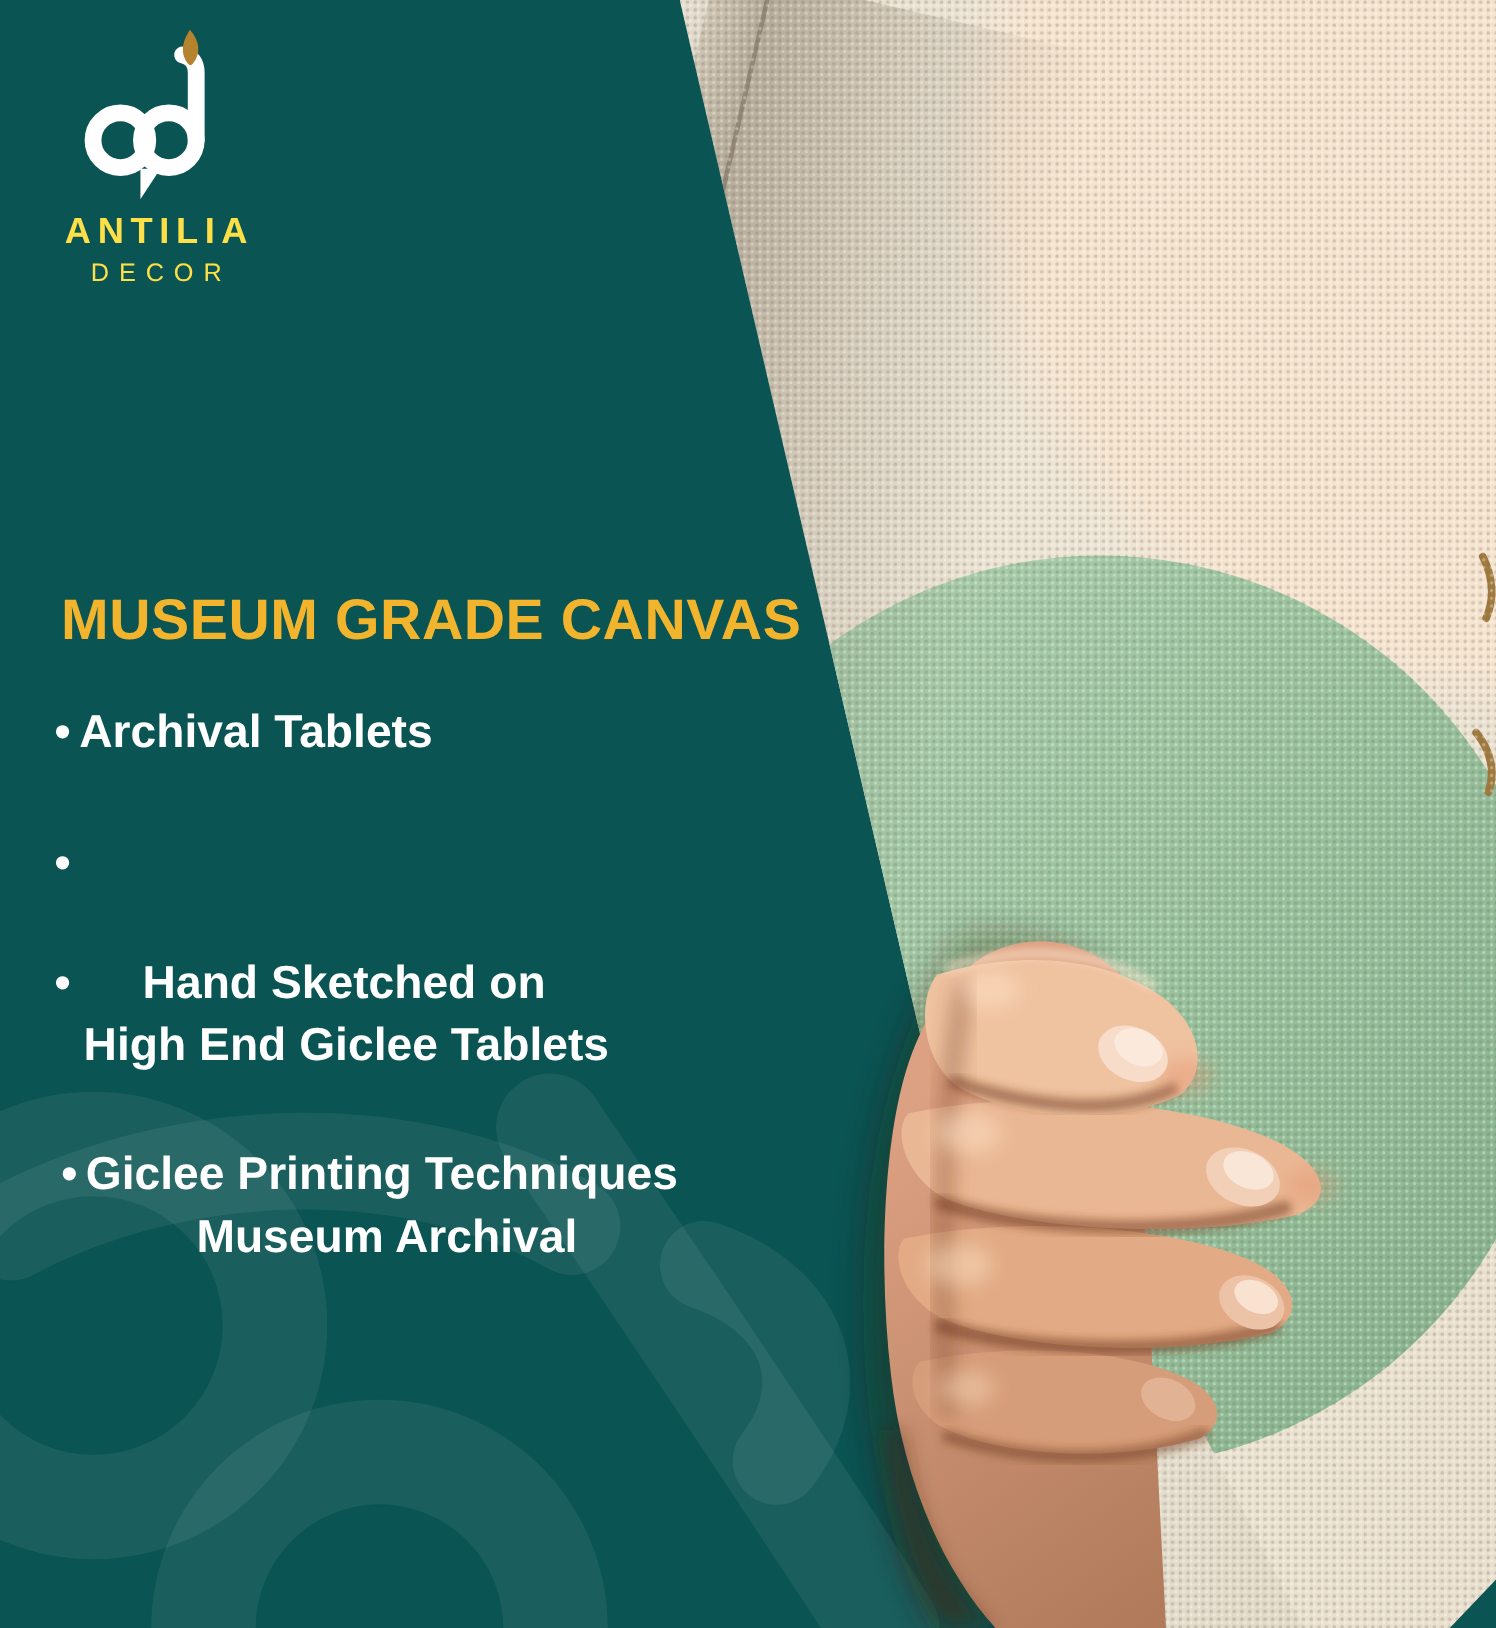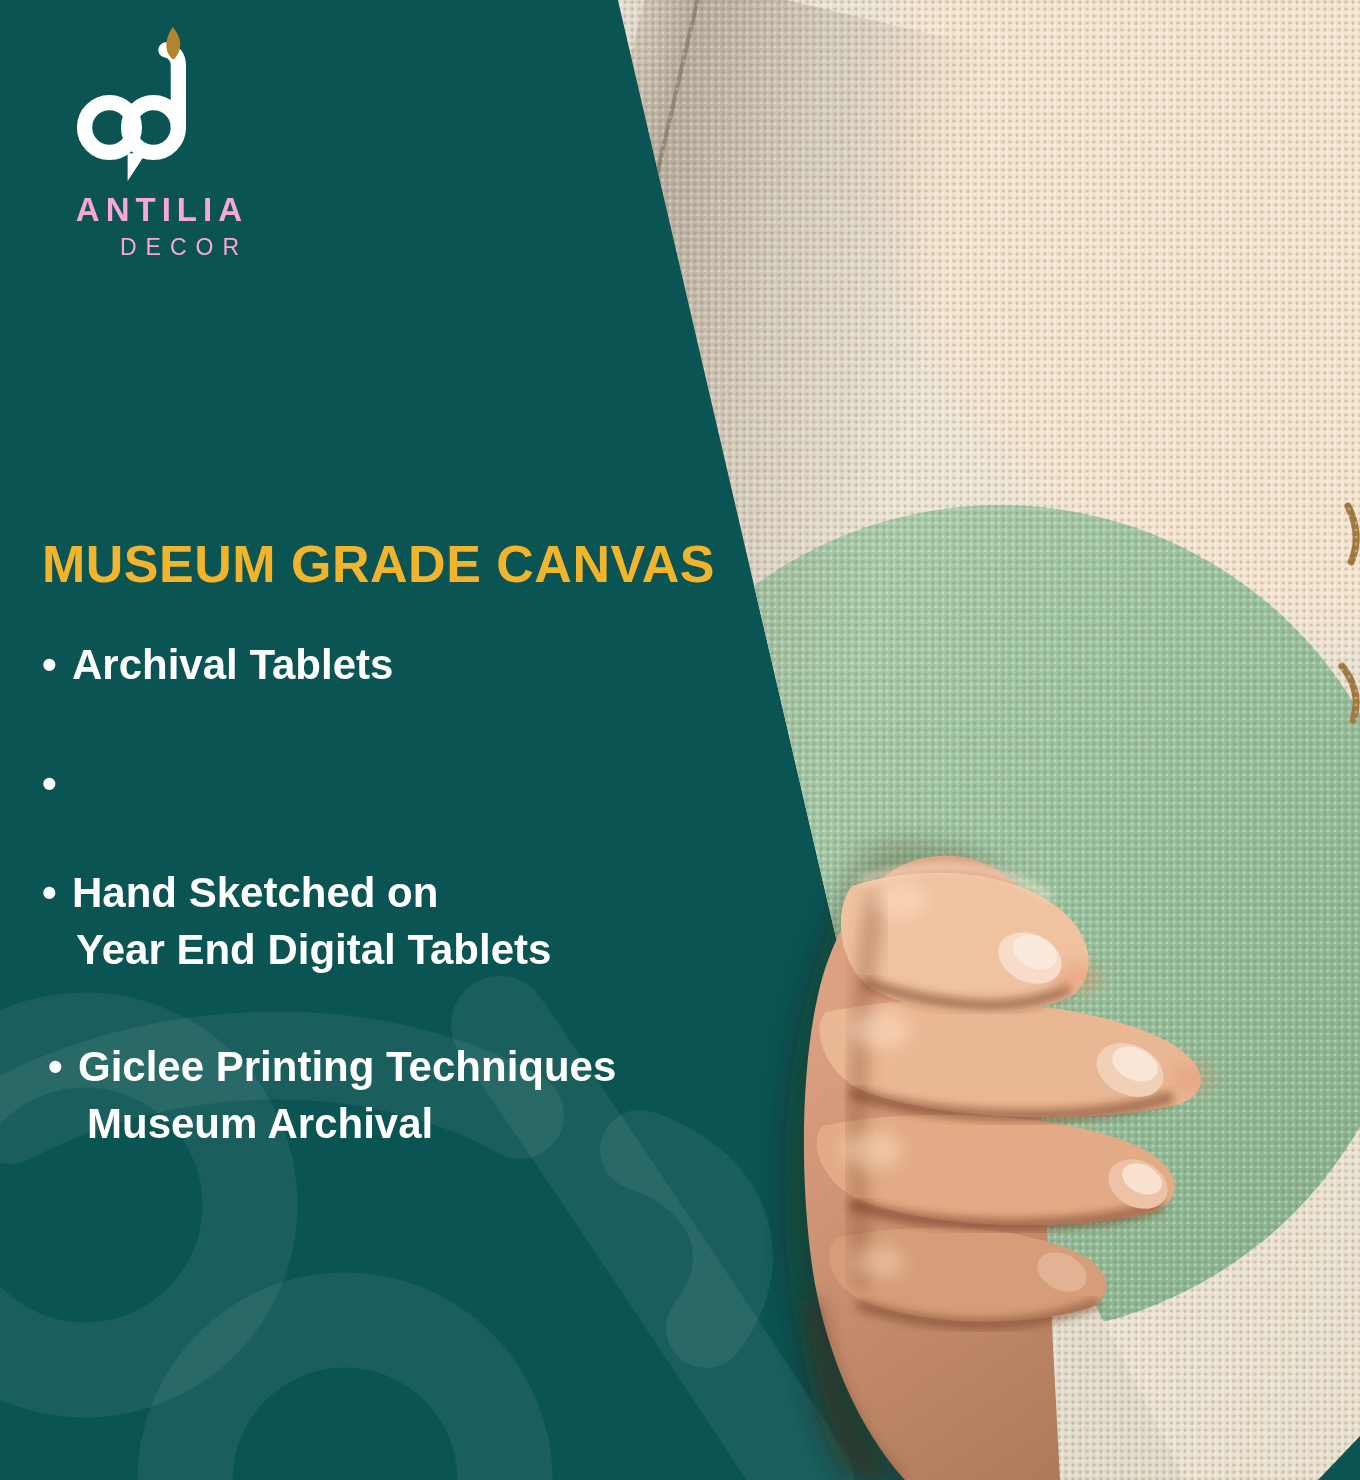--- a/index.html
+++ b/index.html
@@ -35,26 +35,26 @@
     background:linear-gradient(97deg,#faf7f0 30%,#e2dbca 85%);}
   .photo::after{content:"";position:absolute;inset:0;z-index:5;pointer-events:none;
     background-image:
       radial-gradient(circle at 2px 2px,rgba(118,105,84,0.26) 1.3px,transparent 2px),
       radial-gradient(circle at 5px 5px,rgba(255,255,255,0.33) 1.1px,transparent 1.8px),
       repeating-linear-gradient(90deg,rgba(140,128,105,0.05) 0 1px,transparent 1px 4px);
     background-size:7px 7px,7px 7px,4px 4px;}
   
   .hand{position:absolute;left:0;top:0;width:1360px;height:1480px;z-index:3;}
   
-  .logo{position:absolute;left:36px;top:24px;width:212px;z-index:4;text-align:right;color:#f9a8d4;}
+  .logo{position:absolute;left:36px;top:24px;width:212px;z-index:4;text-align:center;color:#fde047;}
   .logo-mark{width:134px;height:161px;display:block;margin:0 auto;}
   .brand-name{font-size:33px;font-weight:bold;letter-spacing:6px;padding-left:6px;margin-top:6px;white-space:nowrap;}
   .brand-division{font-size:23px;font-weight:normal;letter-spacing:9px;padding-left:9px;margin-top:5px;white-space:nowrap;}
   
-  .copy{position:absolute;left:42px;top:534px;width:700px;z-index:4;color:#fff;}
+  .copy{position:absolute;left:42px;top:534px;width:700px;z-index:4;color:#fff;text-align:center;}
   .headline{margin:0;font-size:52px;line-height:60px;font-weight:800;letter-spacing:0.5px;color:#f2b42d;white-space:nowrap;}
   .features{margin-top:42px;display:flex;flex-direction:column;}
   .feature{display:flex;margin-bottom:62px;}
   .feature:nth-child(2){margin-bottom:52px;}
   .feature:nth-child(3){margin-bottom:60px;}
   .feature:nth-child(4){margin-left:6px;margin-bottom:0;}
   .bullet{width:30px;flex:none;font-size:42px;line-height:57px;font-weight:bold;}
   .lines{display:flex;flex-direction:column;}
   .line{font-size:42px;line-height:57px;font-weight:bold;white-space:nowrap;}
   .line + .line{padding-left:4px;}
@@ -152,21 +152,21 @@
             <span class="line">Archival Tablets</span>
           </span>
       </div>
       <div class="feature">
         <span class="bullet">•</span>
       </div>
       <div class="feature">
         <span class="bullet">•</span>
         <span class="lines">
           <span class="line">Hand Sketched on</span>
-          <span class="line">Year End Digital Tablets</span>
+          <span class="line">High End Giclee Tablets</span>
         </span>
       </div>
       <div class="feature">
         <span class="bullet">•</span>
         <span class="lines">
           <span class="line">Giclee Printing Techniques</span>
           <span class="line">Museum Archival</span>
         </span>
       </div>
     </div>

